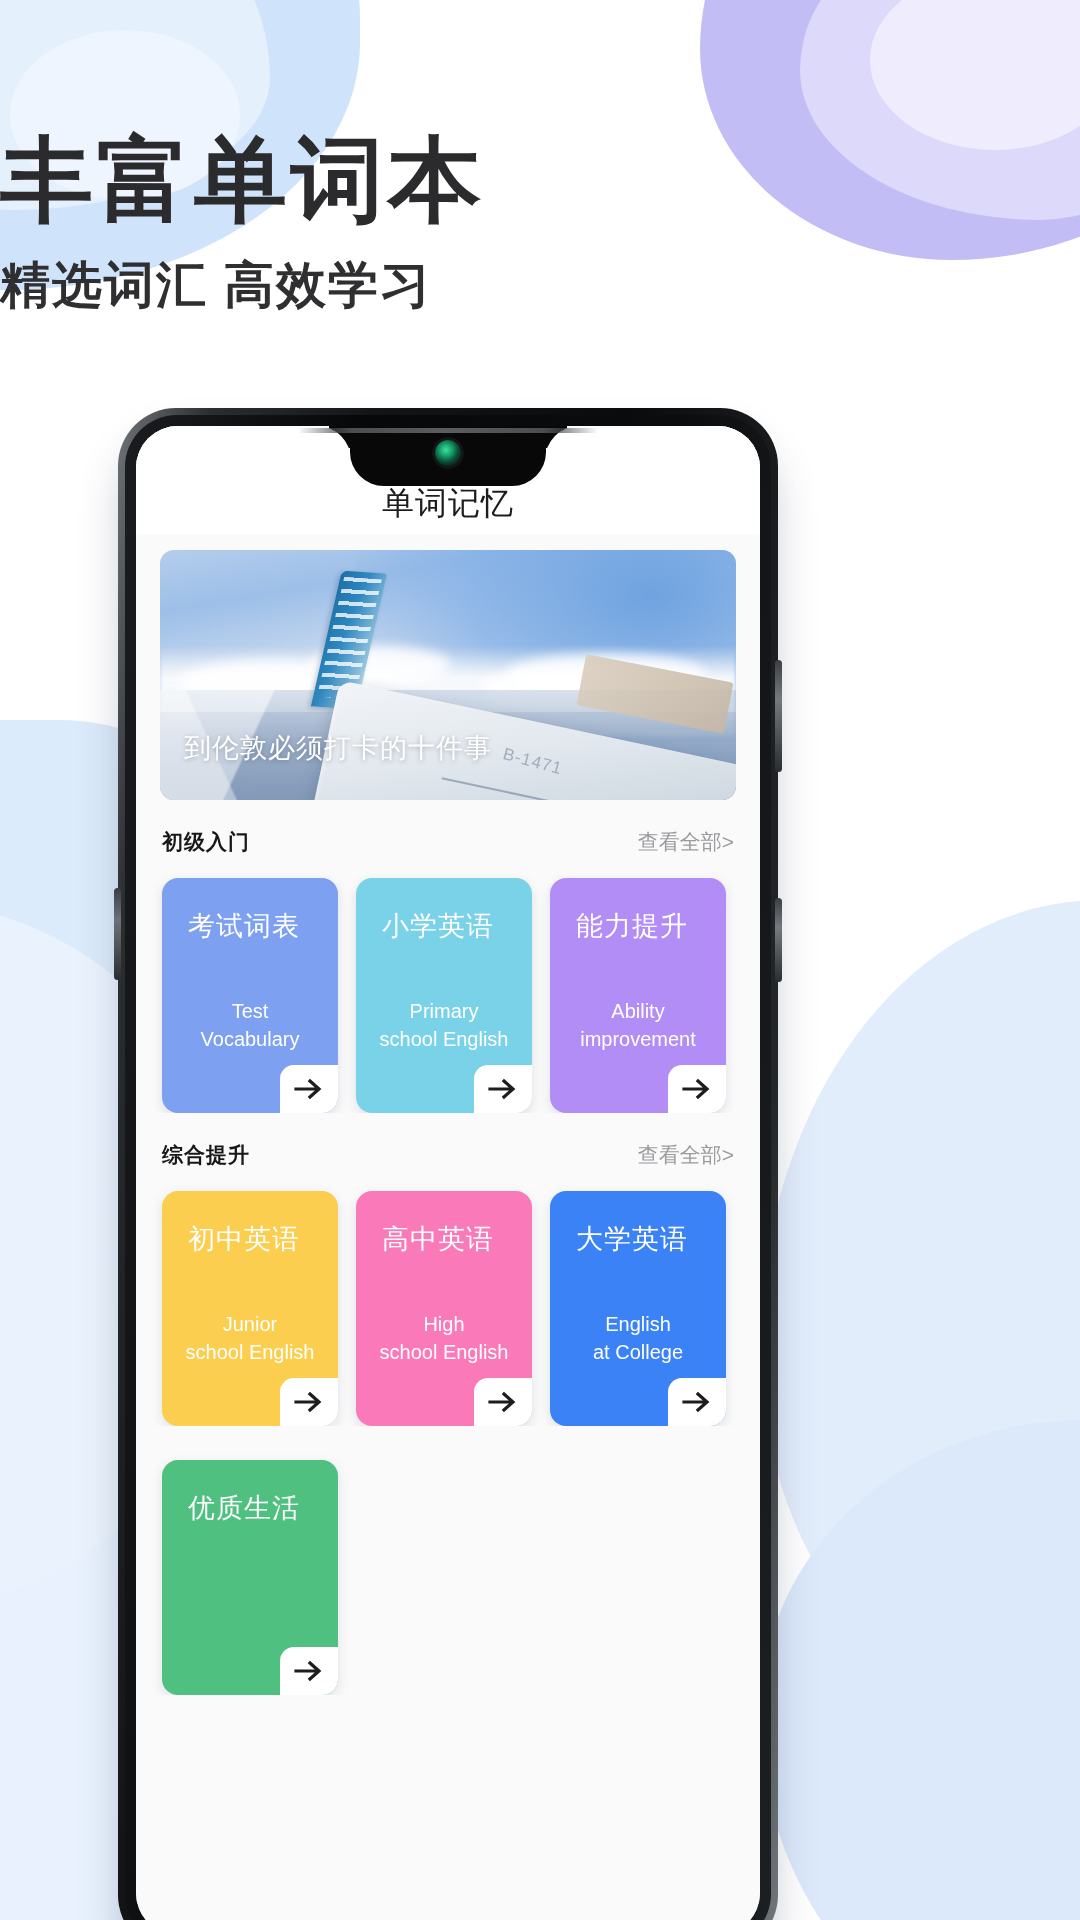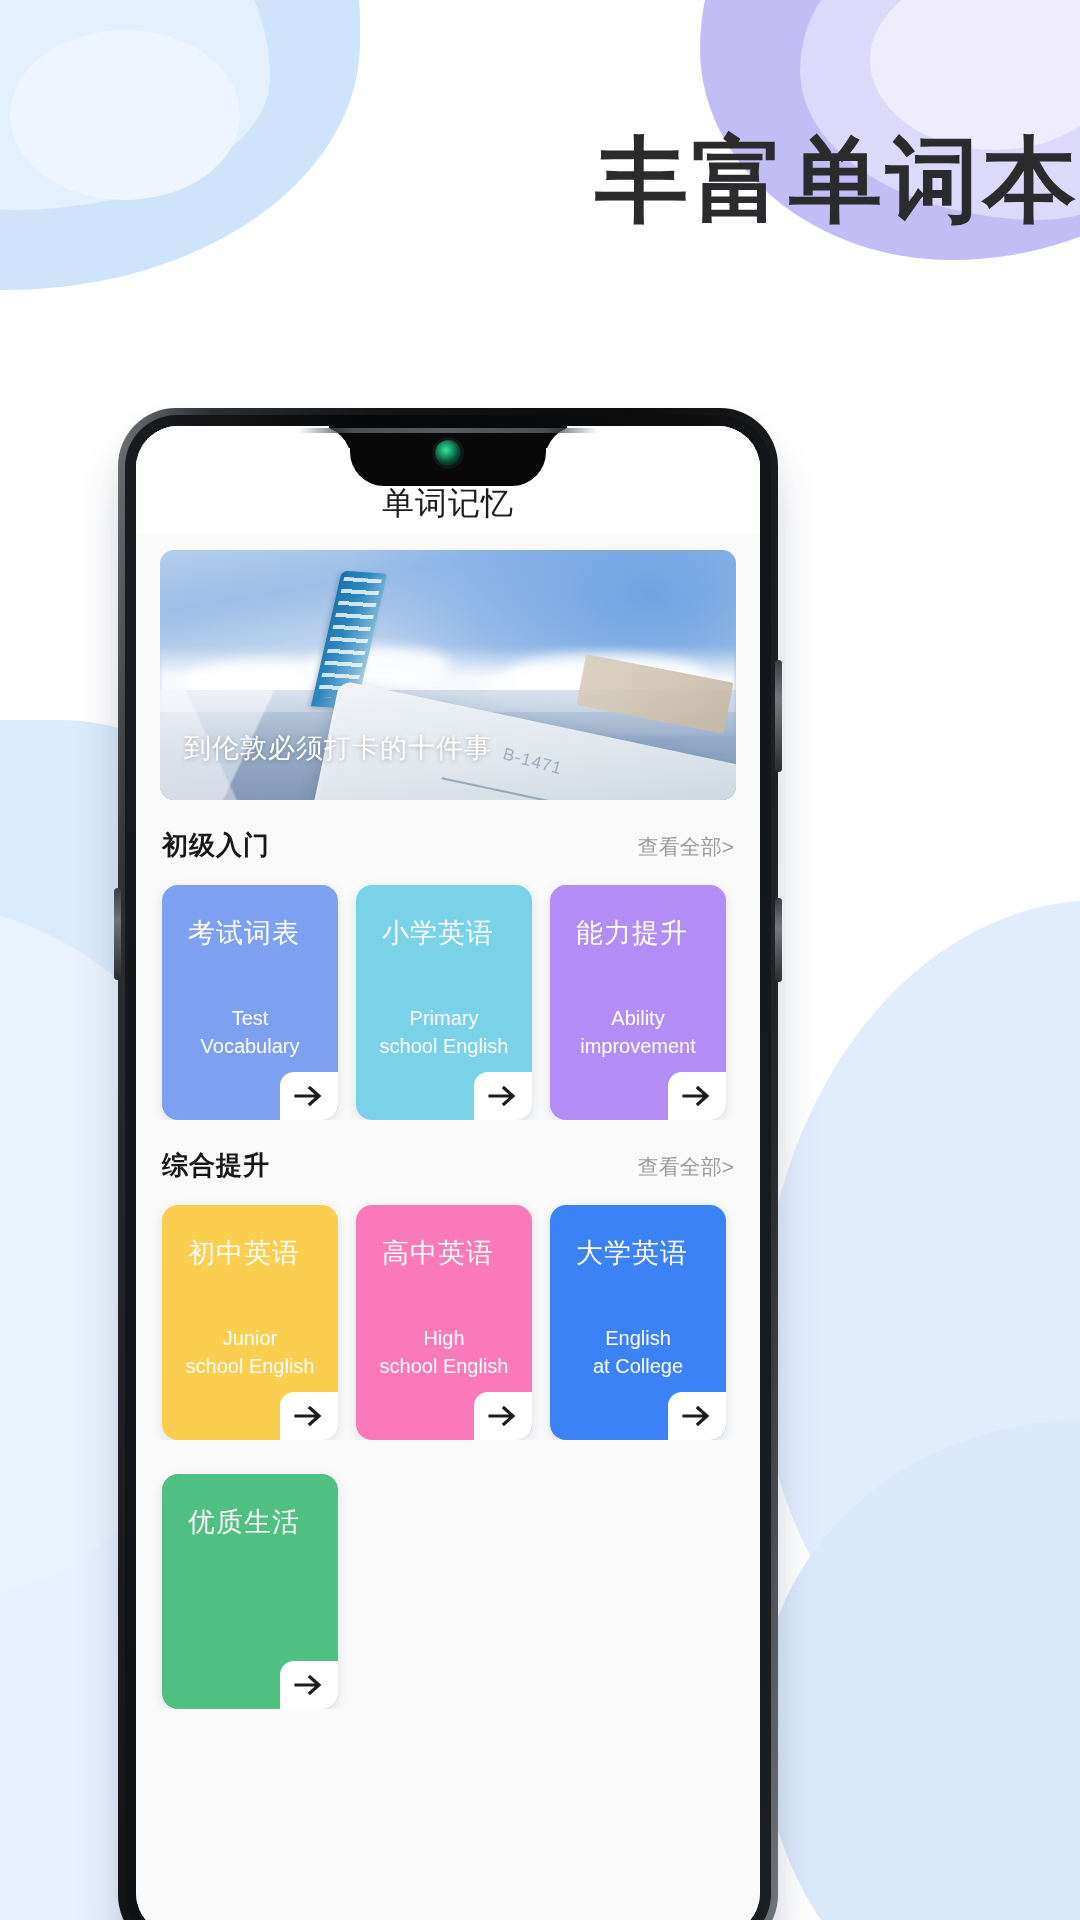--- a/index.html
+++ b/index.html
@@ -100,21 +100,21 @@
     width: 1180px; height: 1060px;
     background: #ffffff;
     border-radius: 50% 50% 46% 54% / 44% 44% 56% 56%;
   }
 
   
   .headings {
     position: absolute;
     left: 0; right: 0; top: 132px;
     z-index: 5;
-    text-align: right;
+    text-align: left;
   }
   .main-title {
     font-size: 93px;
     font-weight: 700;
     color: #2b2b2d;
     letter-spacing: 4px;
     line-height: 1.05;
     margin: 0;
   }
   .sub-title {
@@ -369,21 +369,21 @@
     z-index: 4;
   }
 
   .section-head {
     display: flex;
     align-items: baseline;
     justify-content: space-between;
     margin: 28px 26px 0 26px;
   }
   .section-title {
-    font-size: 26px;
+    font-size: 21px;
     font-weight: 700;
     color: #17171a;
     letter-spacing: 1px;
   }
   .section-more {
     font-size: 21px;
     color: #9a9a9f;
   }
 
   .card-row {
@@ -451,20 +451,21 @@
     <div class="blob blob-tl-a"></div>
     <div class="blob blob-tl-b"></div>
     <div class="blob blob-tl-c"></div>
     <div class="blob blob-tr-a"></div>
     <div class="blob blob-tr-b"></div>
     <div class="blob blob-tr-c"></div>
   </div>
 
   <div class="headings">
     <div class="main-title">丰富单词本</div>
+    <div class="sub-title">精选词汇 高效学习</div>
   </div>
 
   <div class="phone">
     <div class="phone-shadow"></div>
     <div class="phone-frame">
       <div class="phone-frame-inner"></div>
 
       <div class="btn-right-top"></div>
       <div class="btn-right-mid"></div>
       <div class="btn-left"></div>

